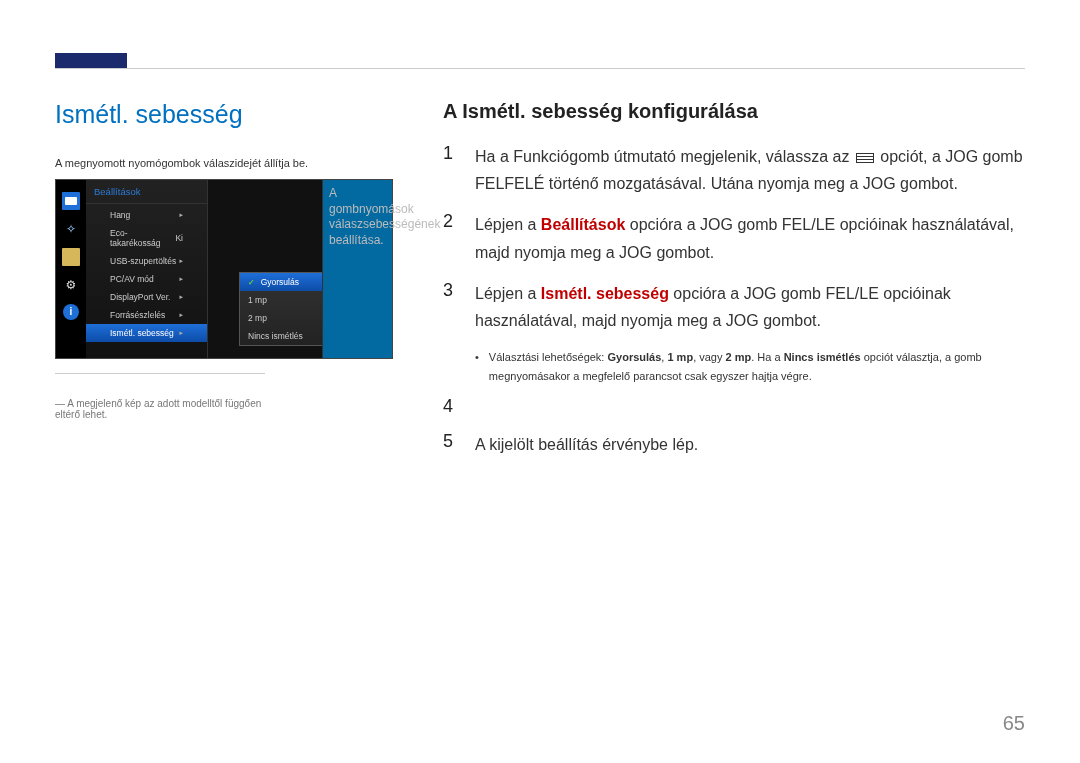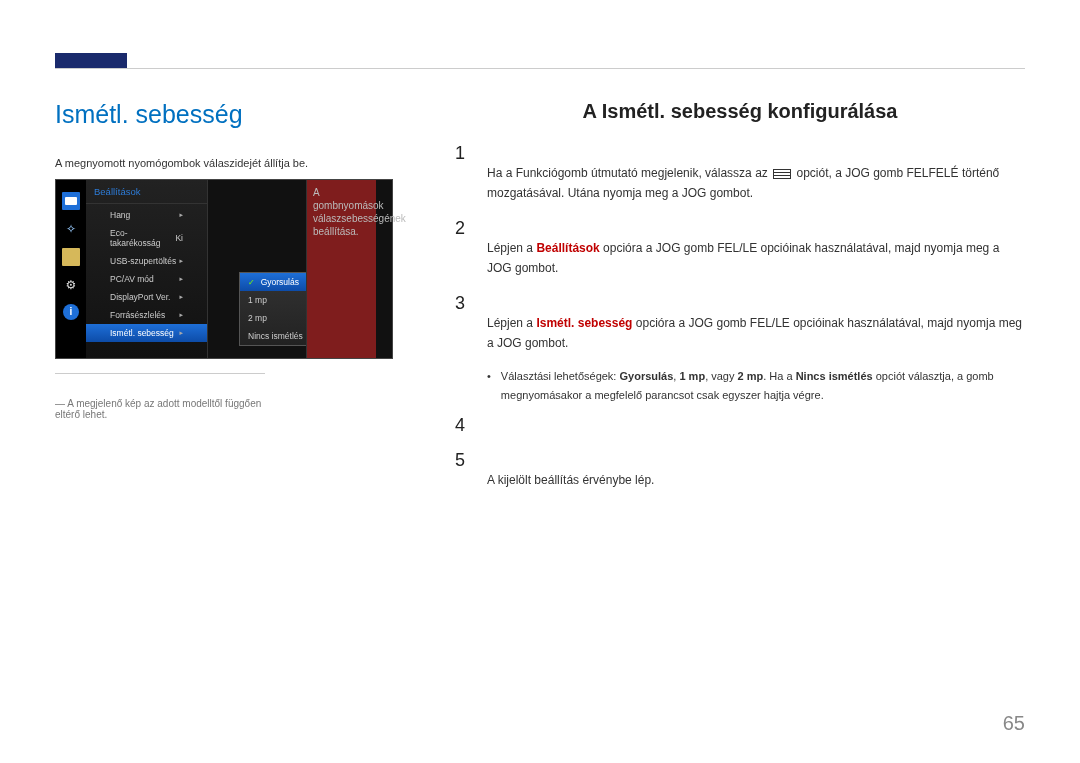--- a/index.html
+++ b/index.html
@@ -26,21 +26,21 @@
     width: 72px;
     height: 15px;
     background: #1a2a6c;
   }
   .content {
     position: absolute;
     top: 100px;
     left: 55px;
     right: 55px;
     display: flex;
-    gap: 60px;
+    gap: 48px;
   }
   .left-col { width: 340px; flex-shrink: 0; }
   .right-col { flex: 1; }
   .page-title {
     color: #0070c0;
     font-size: 25px;
     font-weight: 400;
     margin-bottom: 28px;
   }
   .subtitle {
@@ -112,52 +112,51 @@
     color:#ccc;
     position:absolute;
     left:153px;
     top:0;
   }
   .osd-sub-item { padding:4px 8px; display:flex; align-items:center; gap:4px; }
   .osd-sub-item.sel { background: linear-gradient(#1e6fd8,#0d4ca8); color:#fff; }
   .osd-sub-item.sel::before { content:"✓"; color:#7cfc00; font-size:8px; margin-right:2px; }
   .osd-desc {
     position:absolute;
-    right:16px; top:0;
+    right:0; top:0;
     width:70px;
     height:100%;
     padding:6px 6px;
-    font-size:10px;
+    font-size:12px;
     color:#bbb;
-    background:#7f1d1d;
+    background:#0369a1;
     border-left:1px solid #333;
     line-height:1.3;
   }
   .arrow { font-size:7px; color:#aaa; }
   .caption {
     font-size: 10px;
     color: #777;
     margin-top: 14px;
     border-top:1px solid #ccc;
     padding-top:24px;
     width: 210px;
   }
   .caption::before { content:"― "; }
   .section-title {
     font-size: 20px;
     font-weight: 600;
     color: #222;
     margin-bottom: 20px;
-    text-align: center;
   }
   .step { display:flex; gap:14px; margin-bottom:14px; align-items:flex-start; }
   .step-num {
     font-size:18px; font-weight:300; color:#222; width:18px; flex-shrink:0; line-height:1.2;
   }
-  .step-text { font-size:12px; color:#333; line-height:1.7;margin-top:20px; }
+  .step-text { font-size:16px; color:#333; line-height:1.7; }
   .step-text b.hl { color:#c00000; font-weight:600; }
   .bullet { display:flex; gap:10px; margin:0 0 10px 32px; font-size:11px; color:#333; line-height:1.7; }
   .bullet::before { content:"•"; color:#333; }
   .menu-glyph {
     display:inline-block; width:18px; height:10px;
     border:1px solid #333; position:relative; vertical-align:middle;
     margin:0 2px;
   }
   .menu-glyph::before, .menu-glyph::after {
     content:""; position:absolute; left:0; right:0; height:1px; background:#333;

